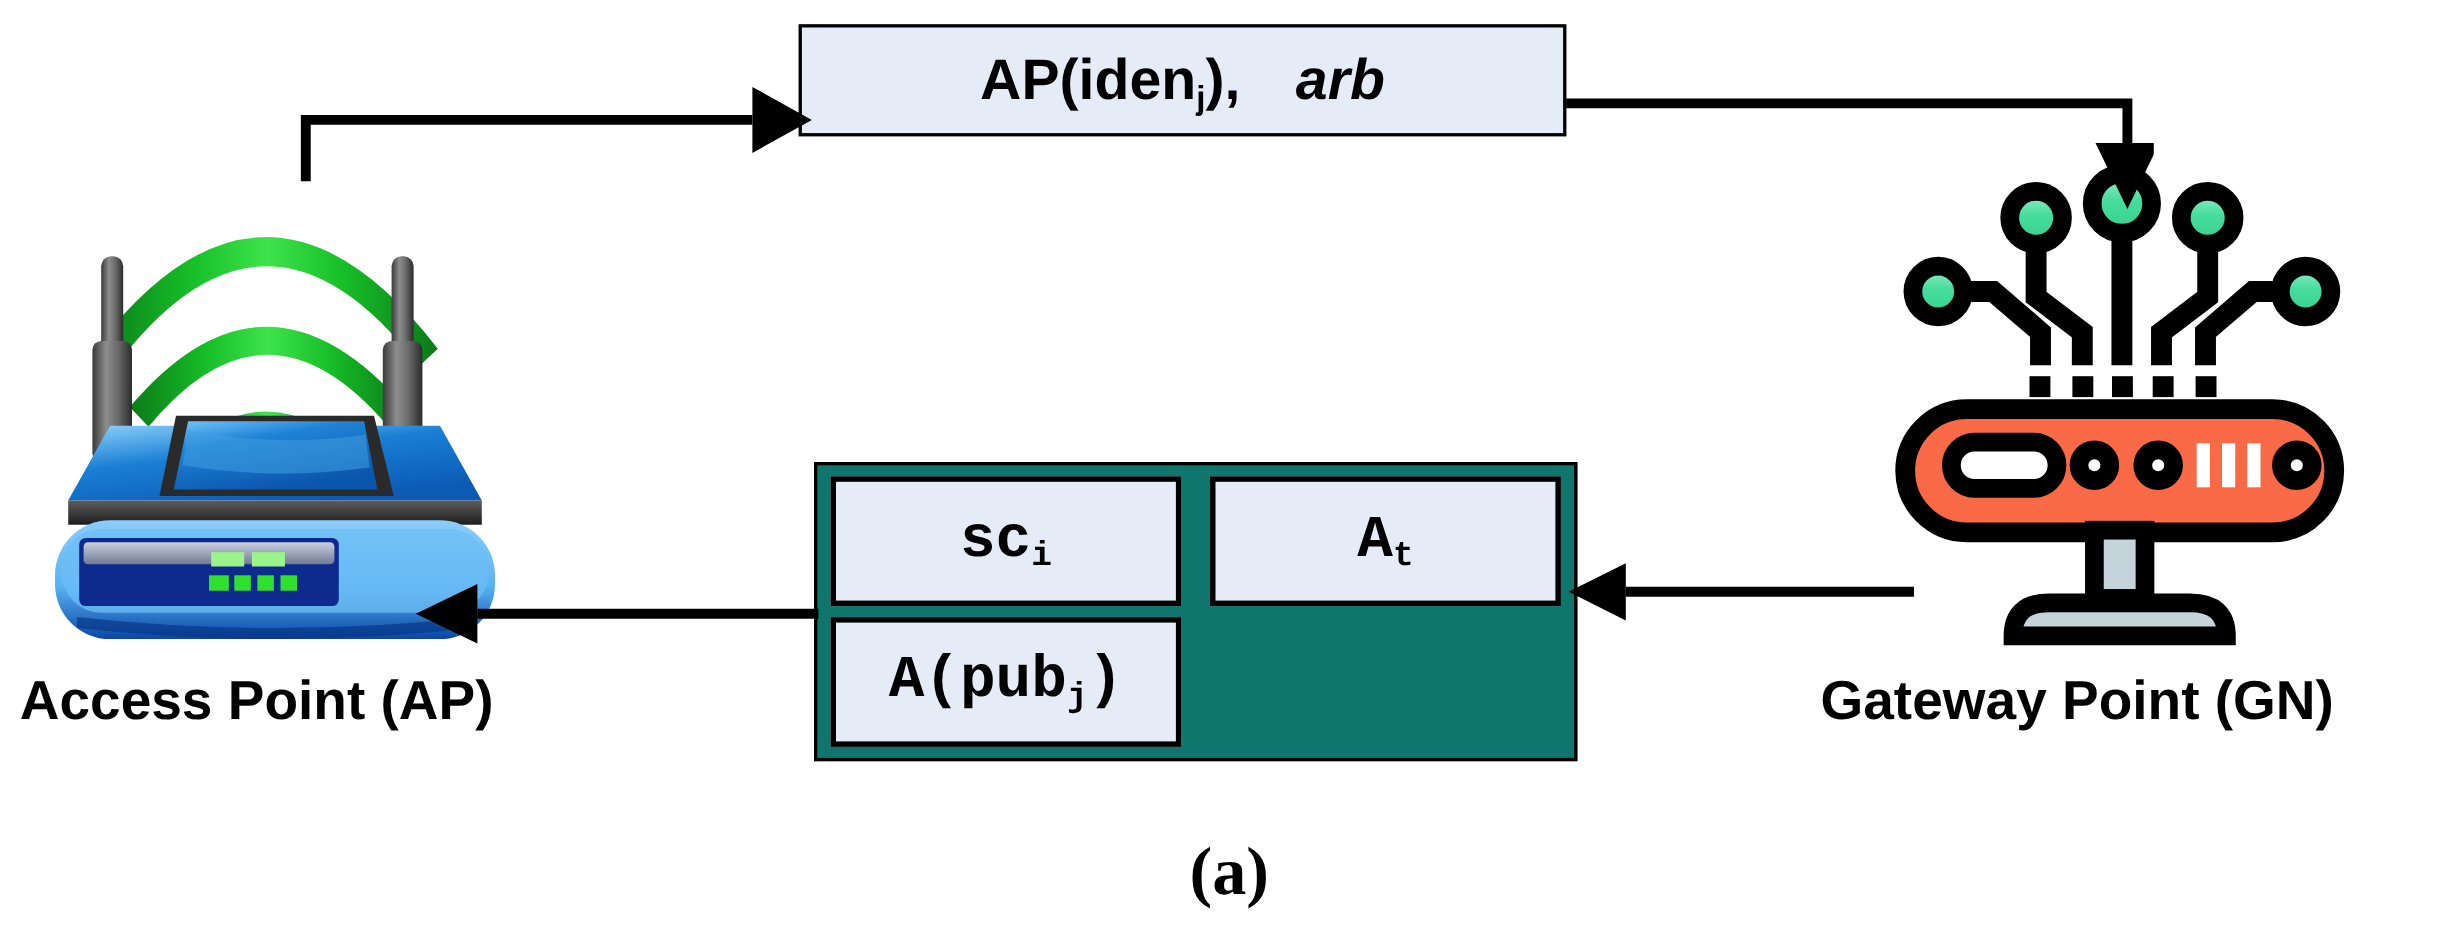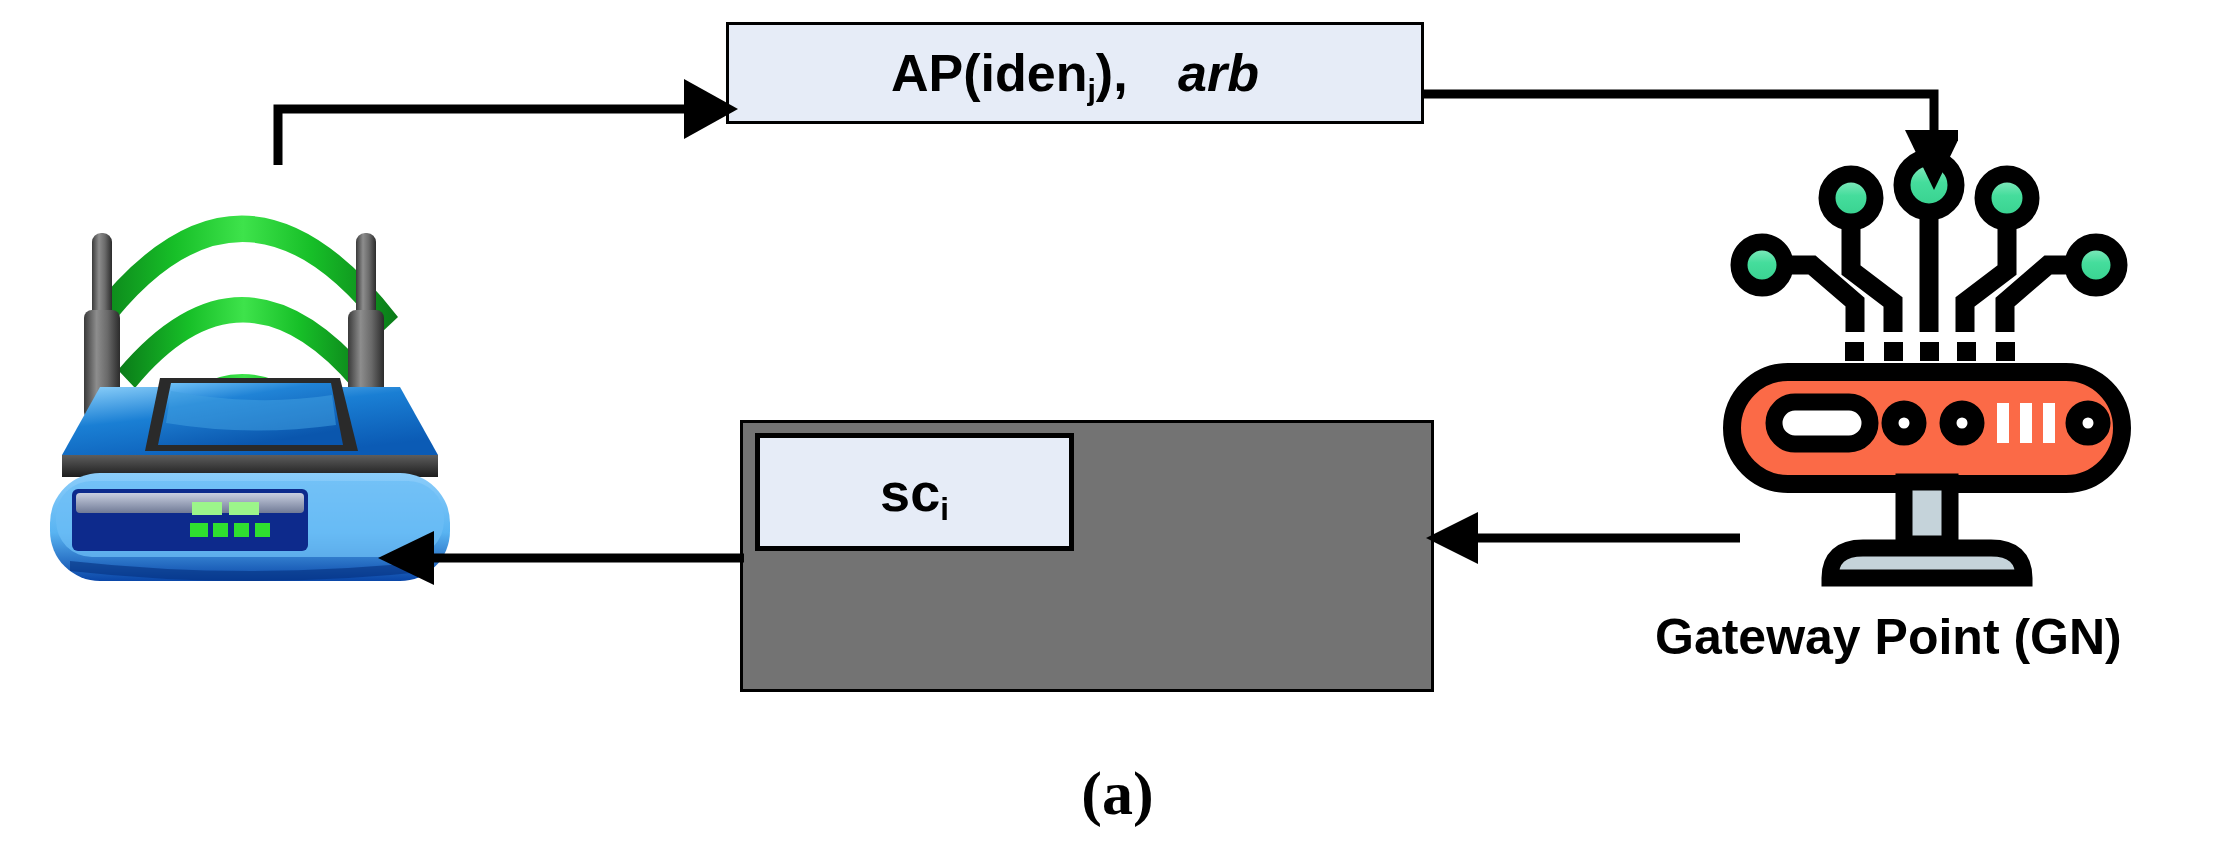--- a/index.html
+++ b/index.html
@@ -47,27 +47,28 @@
     font-size: 0.58em;
     vertical-align: baseline;
     position: relative;
     top: 0.30em;
     font-weight: 700;
   }
 
   
   .table-outer {
     border: 3px solid #000000;
-    background: #737373;
+    background: #0f766e;
     box-sizing: border-box;
     display: grid;
     grid-template-columns: 1fr 1fr;
     grid-template-rows: 1fr 1fr;
     gap: 10px 26px;
     padding: 10px 12px;
+    font-family: Liberation Mono, monospace;
   }
   .tcell {
     background: #e6ecf7;
     border: 5px solid #000000;
     box-sizing: border-box;
     display: flex;
     align-items: center;
     justify-content: center;
   }
   .tcell-text {
@@ -178,20 +179,21 @@
           <rect x="150" y="428" width="18" height="14" fill="#2fe02f"></rect>
           <rect x="173" y="428" width="15" height="14" fill="#2fe02f"></rect>
           <rect x="194" y="428" width="15" height="14" fill="#2fe02f"></rect>
           <rect x="215" y="428" width="15" height="14" fill="#2fe02f"></rect>
         </g>
         <path d="M 30 466 Q 210 486 392 466 L 392 476 Q 210 496 30 476 Z" fill="#05307e" opacity="0.6"></path>
       </g>
     </svg>
   </div>
 
+  <div class="abs devlabel" style="left:18px; top:612px;">Access Point (AP)</div>
 
   <div class="abs" style="left:1700px; top:110px; width:450px; height:480px;">
     <svg width="450" height="480" viewBox="0 0 450 480">
       <defs>
         <linearGradient id="gNode" x1="0" y1="0" x2="0" y2="1">
           <stop offset="0%" stop-color="#9ceecb"></stop>
           <stop offset="45%" stop-color="#45dd9c"></stop>
           <stop offset="100%" stop-color="#35cf8d"></stop>
         </linearGradient>
       </defs>
@@ -251,20 +253,26 @@
 
   <svg class="abs" style="left:1418px; top:72px;" width="540" height="120">
     <path d="M 4 22 L 516 22 L 516 58" fill="none" stroke="#000000" stroke-width="9"></path>
     <path d="M 487 58 L 545 58 L 516 118 Z" fill="#000000"></path>
   </svg>
 
   <div class="abs table-outer" style="left:740px; top:420px; width:694px; height:272px;">
     <div class="tcell">
       <span class="tcell-text">sc<sub>i</sub></span>
     </div>
+    <div class="tcell">
+      <span class="tcell-text">A<sub>t</sub></span>
+    </div>
+    <div class="tcell">
+      <span class="tcell-text">A(pub<sub>j</sub>)</span>
+    </div>
   </div>
 
   <svg class="abs" style="left:1426px; top:510px;" width="320" height="60">
     <path d="M 52 28 L 314 28" fill="none" stroke="#000000" stroke-width="9"></path>
     <path d="M 52 2 L 52 54 L 0 28 Z" fill="#000000"></path>
   </svg>
 
   <svg class="abs" style="left:378px; top:530px;" width="370" height="60">
     <path d="M 56 28 L 366 28" fill="none" stroke="#000000" stroke-width="9"></path>
     <path d="M 56 1 L 56 55 L 0 28 Z" fill="#000000"></path>

